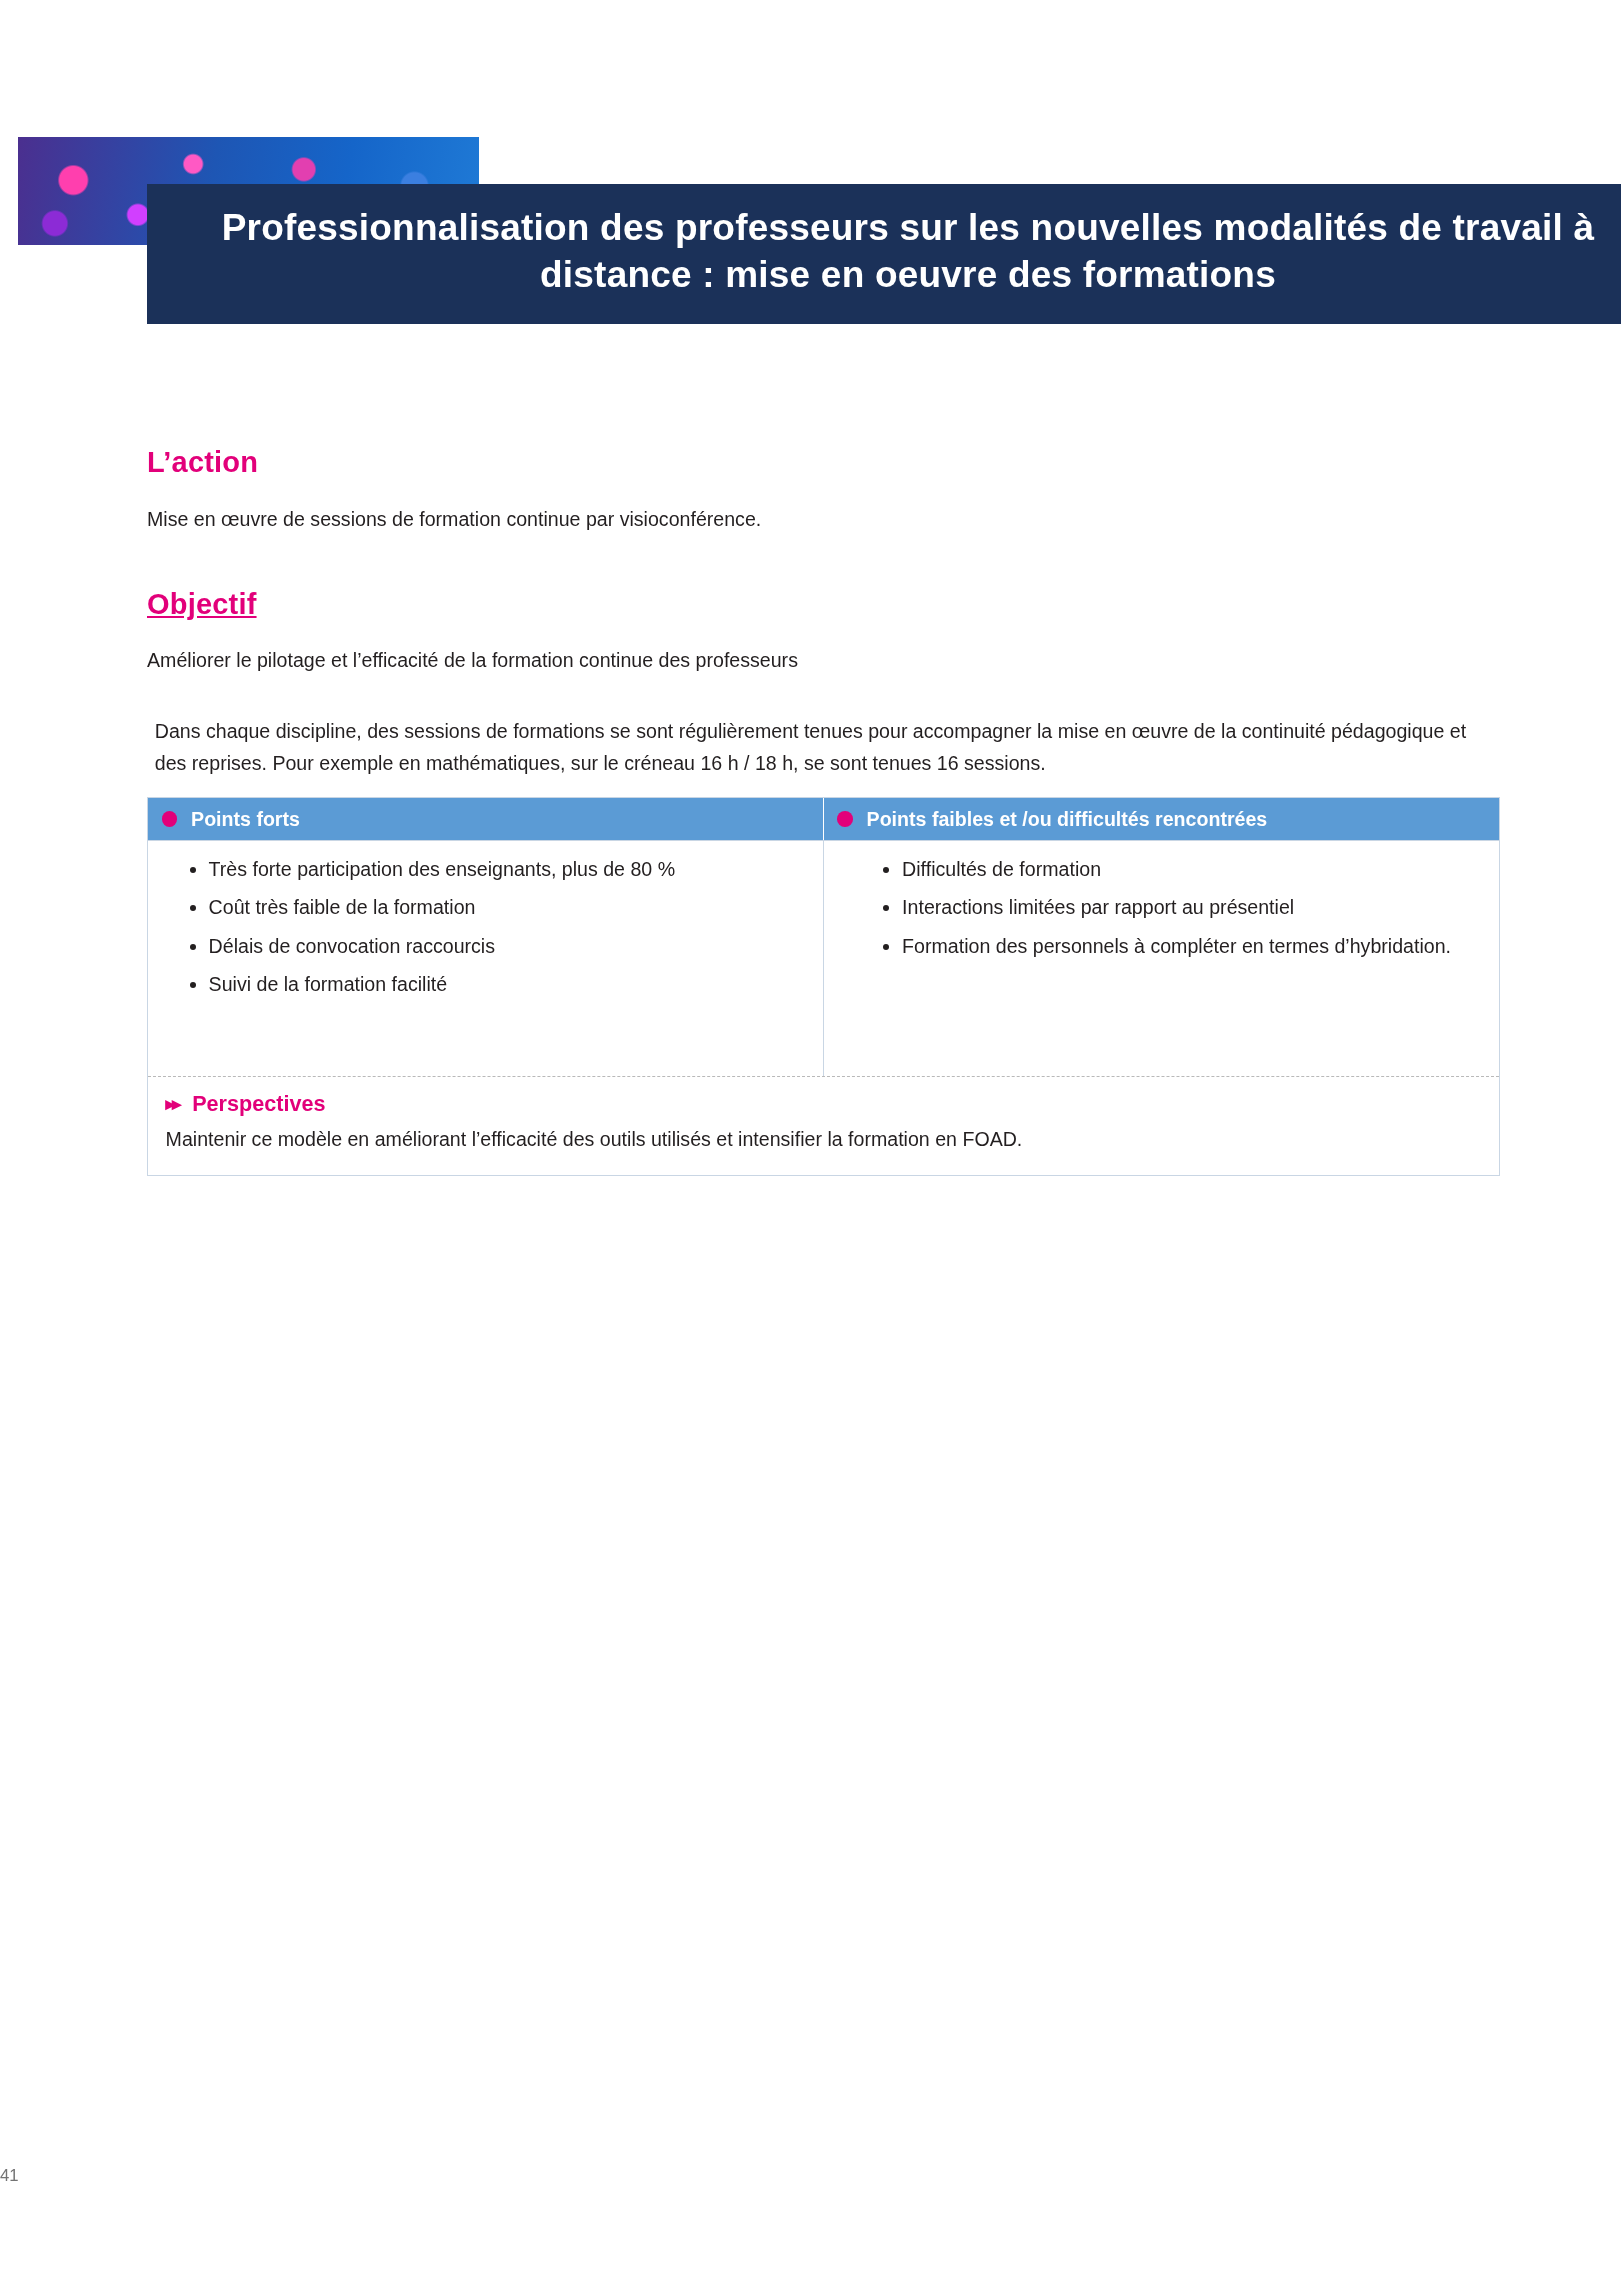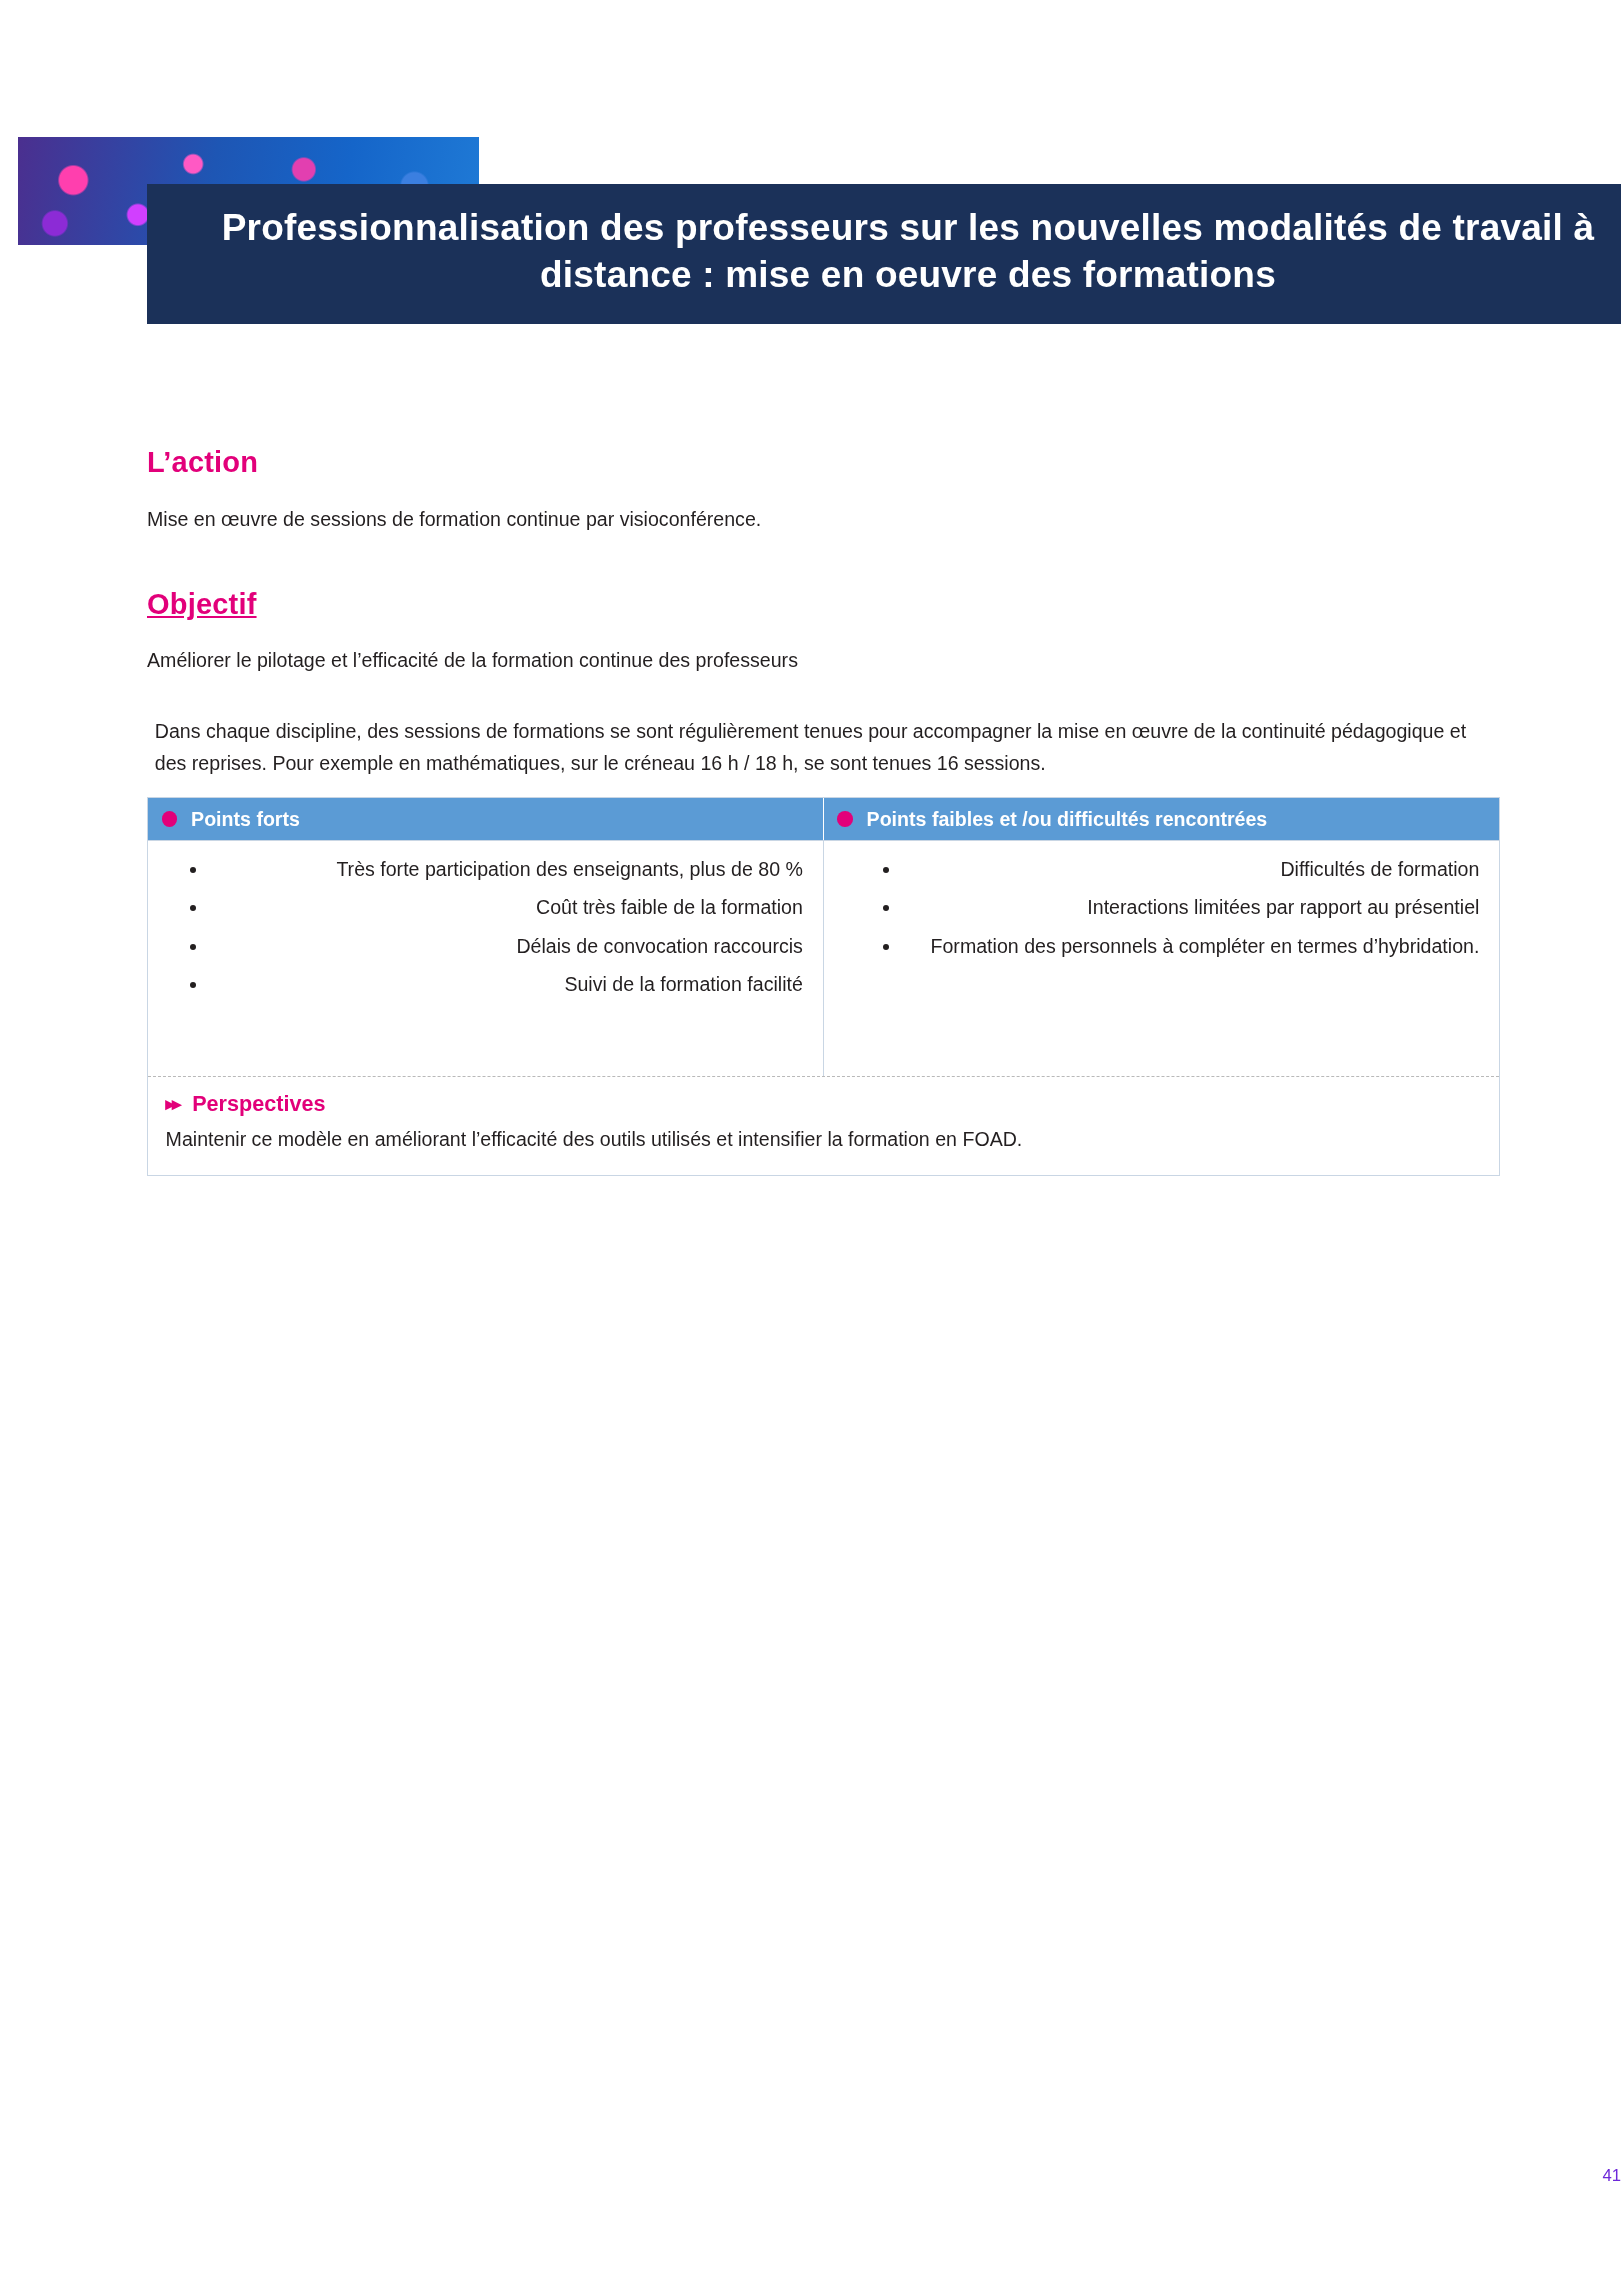--- a/index.html
+++ b/index.html
@@ -130,21 +130,20 @@
     box-sizing: border-box;
     padding: 13.7px 19.6px 25.5px 19.6px;
     min-height: 235px;
   }
   .swot-cell.left {
     border-right: 1px solid #c9d6e4;
   }
   .swot-cell ul {
     margin: 0;
     padding-left: 41px;
-    text-align: right;
   }
   .swot-cell.right ul {
     padding-left: 59px;
   }
   .swot-cell li {
     font-size: 19.6px;
     line-height: 1.45;
     margin-bottom: 9.8px;
   }
 
@@ -171,23 +170,23 @@
     line-height: 1.45;
     margin: 0;
   }
 
   
   .page-number {
     position: absolute;
     left: 0;
     right: 0;
     top: 2166px;
-    text-align: right;
+    text-align: left;
     font-size: 16.7px;
-    color: #6d28d9;
+    color: #737373;
   }
 </style>
 </head>
 <body>
 
 <div class="corner-art"></div>
 
 <div class="title-banner">Professionnalisation des professeurs sur les nouvelles modalités de travail à distance : mise en oeuvre des formations</div>
 
 <div class="content">

